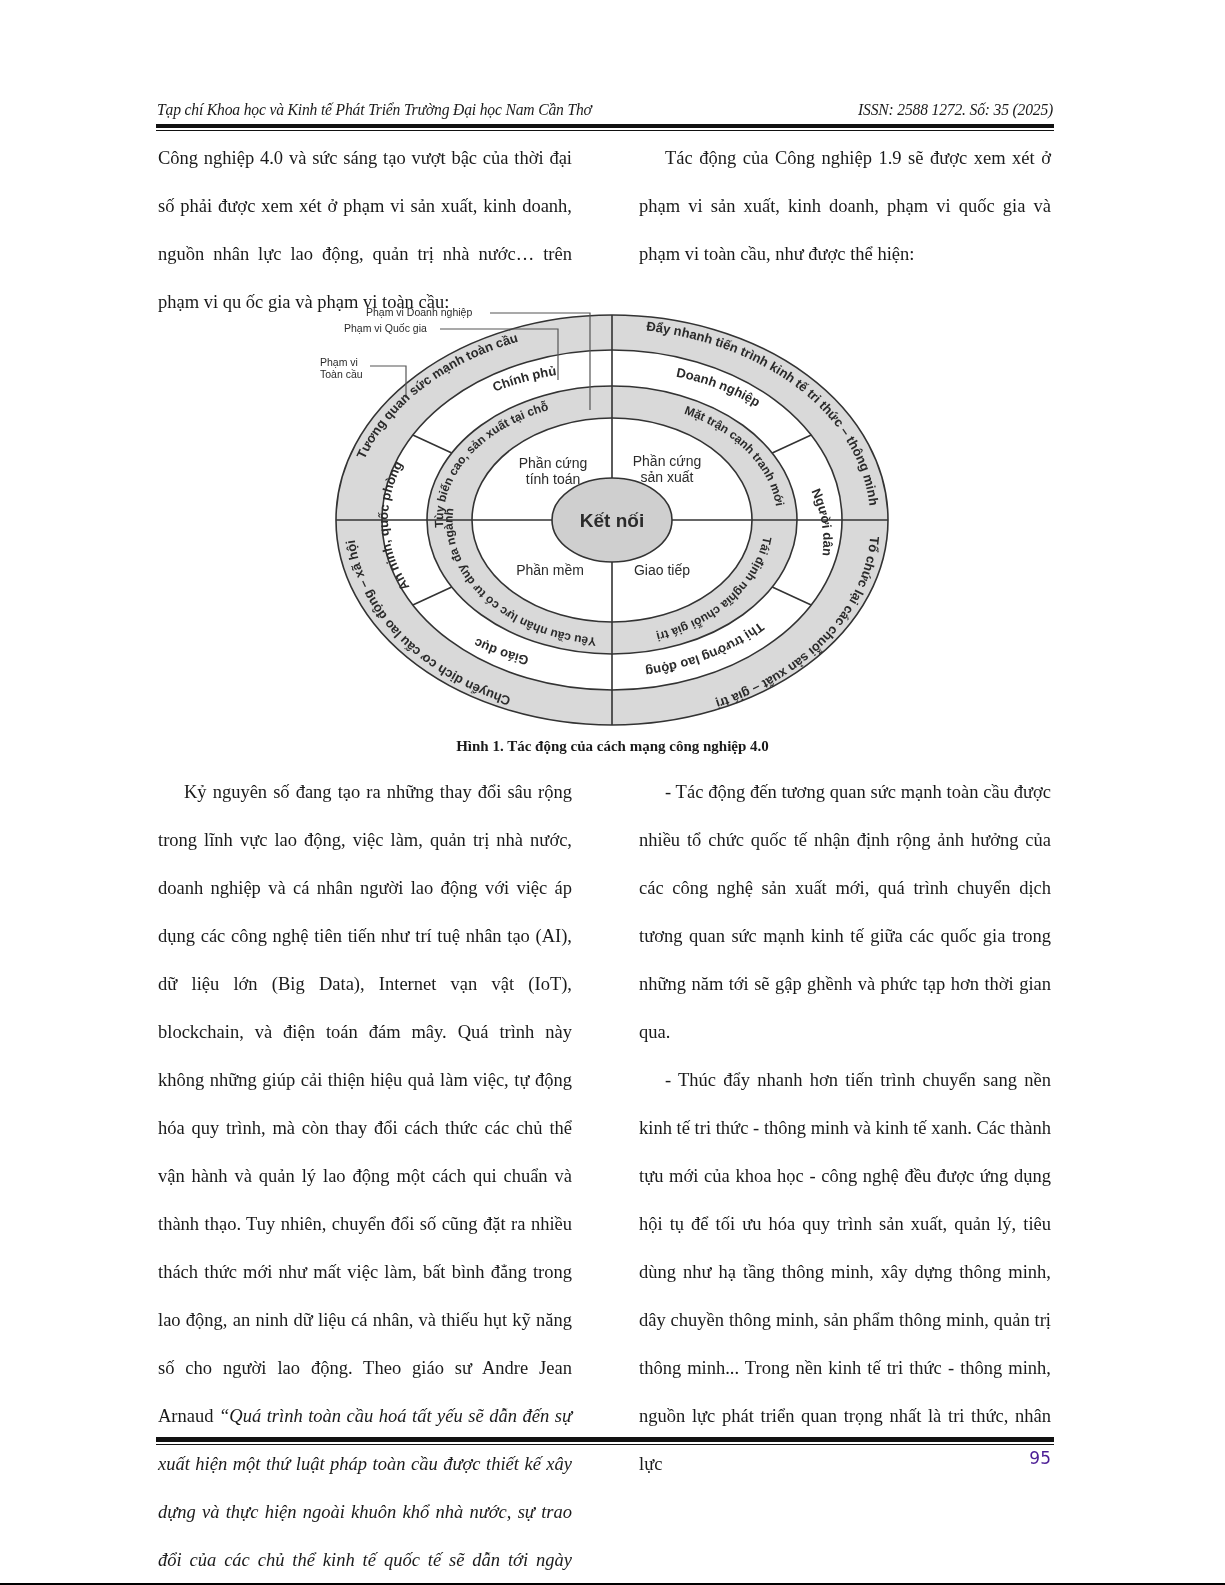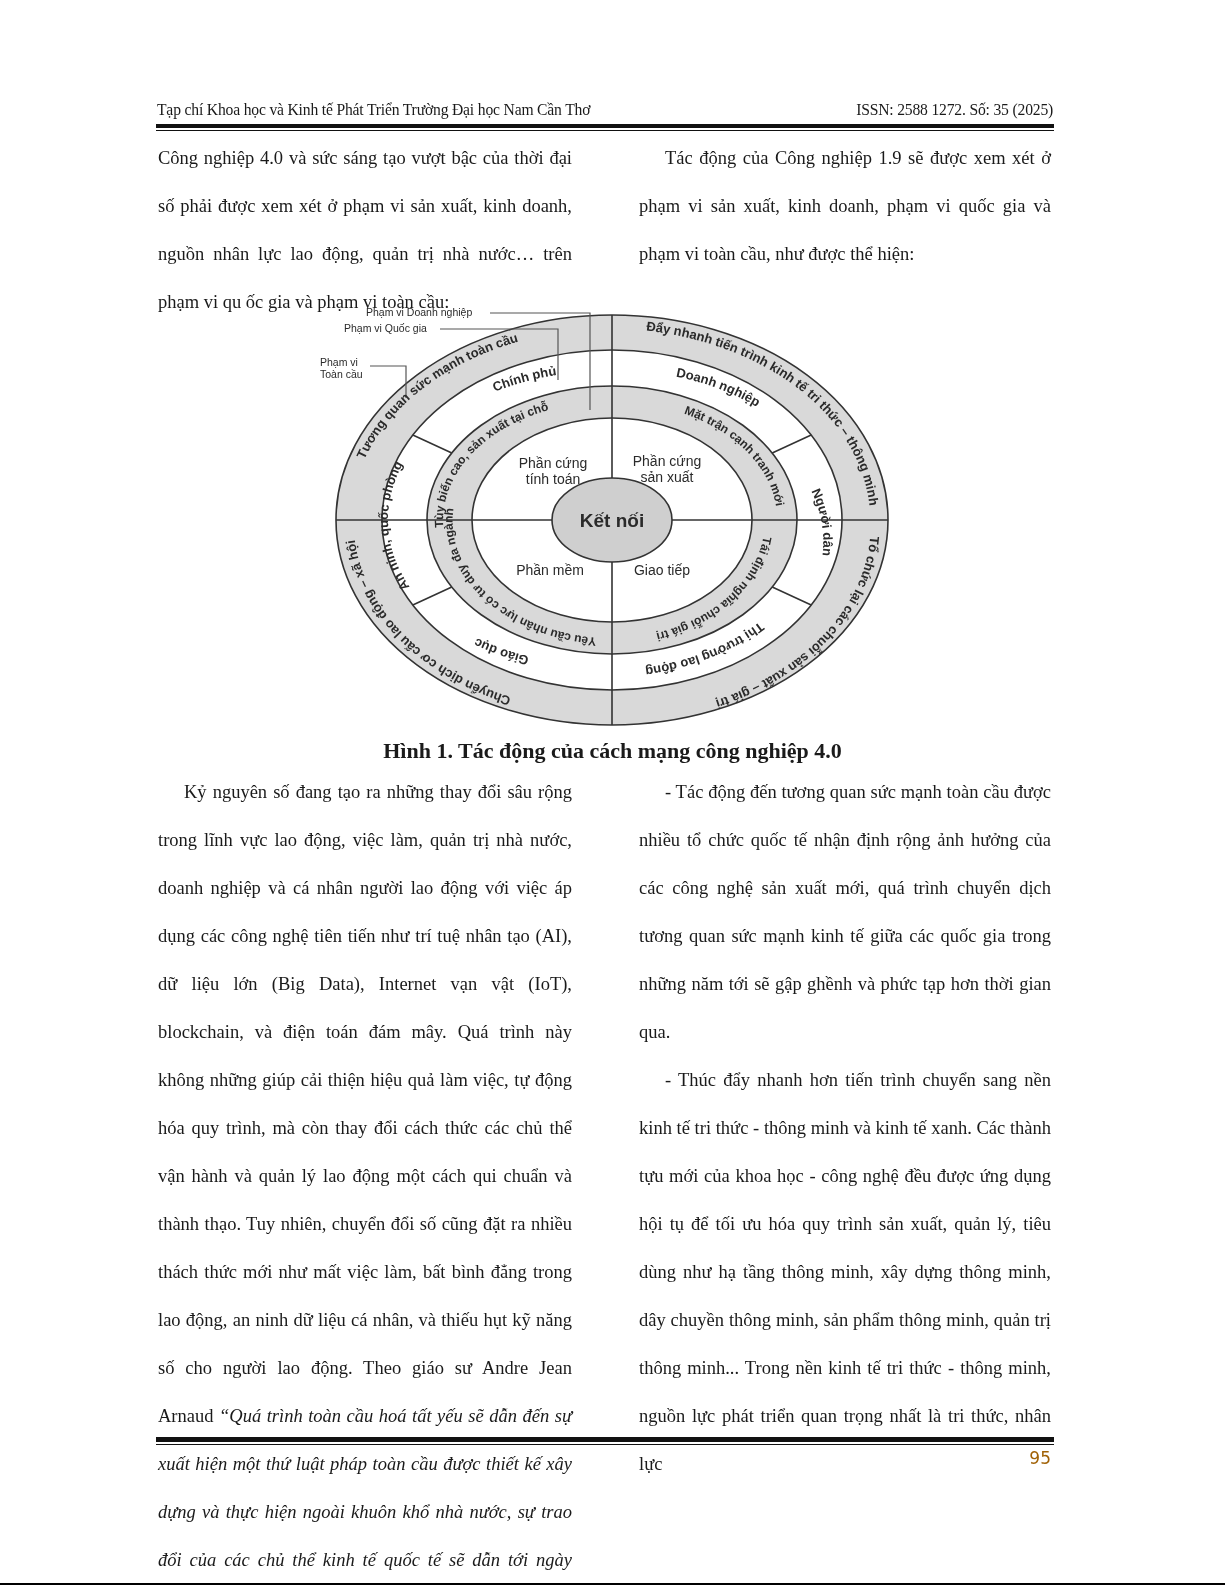--- a/index.html
+++ b/index.html
@@ -1,42 +1,42 @@
 <!DOCTYPE html>
 <html><head>
 <meta charset="utf-8">
 <style>
   html, body { margin: 0; padding: 0; background: #ffffff; }
   body { width: 1225px; height: 1585px; position: relative; overflow: hidden;
          font-family: "Liberation Serif", "DejaVu Serif", serif; color: #1a1a1a; }
   .header { position: absolute; left: 157px; top: 100px; width: 896px; height: 22px;
-            font-size: 17px; letter-spacing: -0.2px; }
+            font-style: italic; font-size: 17px; letter-spacing: -0.2px; }
   .header .left { position: absolute; left: 0; top: 0; transform: scaleX(0.92); transform-origin: left top; white-space: nowrap; }
   .header .right { position: absolute; right: 0; top: 0; transform: scaleX(0.92); transform-origin: right top; white-space: nowrap; }
   .rule-top { position: absolute; left: 156px; top: 124px; width: 898px; height: 4px; background: #111; }
   .rule-top2 { position: absolute; left: 156px; top: 130px; width: 898px; height: 1px; background: #111; }
 
   .col { position: absolute; font-size: 18.5px; line-height: 48px; text-align: justify; }
   .col p { margin: 0; }
   .indent { text-indent: 26px; }
   .col-left-top { left: 158px; top: 134px; width: 414px; }
   .col-right-top { left: 639px; top: 134px; width: 412px; }
   .col-left-bot { left: 158px; top: 768px; width: 414px; }
   .col-right-bot { left: 639px; top: 768px; width: 412px; }
   .it { font-style: italic; }
   .col p.last { text-align-last: left; }
 
   .figure { position: absolute; left: 300px; top: 300px; width: 620px; height: 432px; }
   .figure svg { position: absolute; left: 0; top: 0; }
   .caption { position: absolute; left: 0; top: 738px; width: 1225px; text-align: center;
-             font-weight: bold; font-size: 22px; }
+             font-weight: bold; font-size: 15px; }
 
   .rule-bot { position: absolute; left: 156px; top: 1437px; width: 898px; height: 5px; background: #111; }
   .rule-bot2 { position: absolute; left: 156px; top: 1444px; width: 898px; height: 1px; background: #111; }
-  .page-num { position: absolute; right: 174px; top: 1448px; font-family: "DejaVu Sans", sans-serif; font-size: 17px; color: #a16207; }
+  .page-num { position: absolute; right: 174px; top: 1448px; font-family: "DejaVu Sans", sans-serif; font-size: 17px; color: #4c1d95; }
   .bottom-edge { position: absolute; left: 0; top: 1583px; width: 1225px; height: 2px; background: #000; }
 
   .dtext { font-family: "Liberation Sans", "DejaVu Sans", sans-serif; fill: #2a2a2a; }
 </style>
 </head>
 <body>
 
 <div class="header">
   <span class="left">Tạp chí Khoa học và Kinh tế Phát Triển Trường Đại học Nam Cần Thơ</span>
   <span class="right">ISSN: 2588 1272.  Số: 35 (2025)</span>

